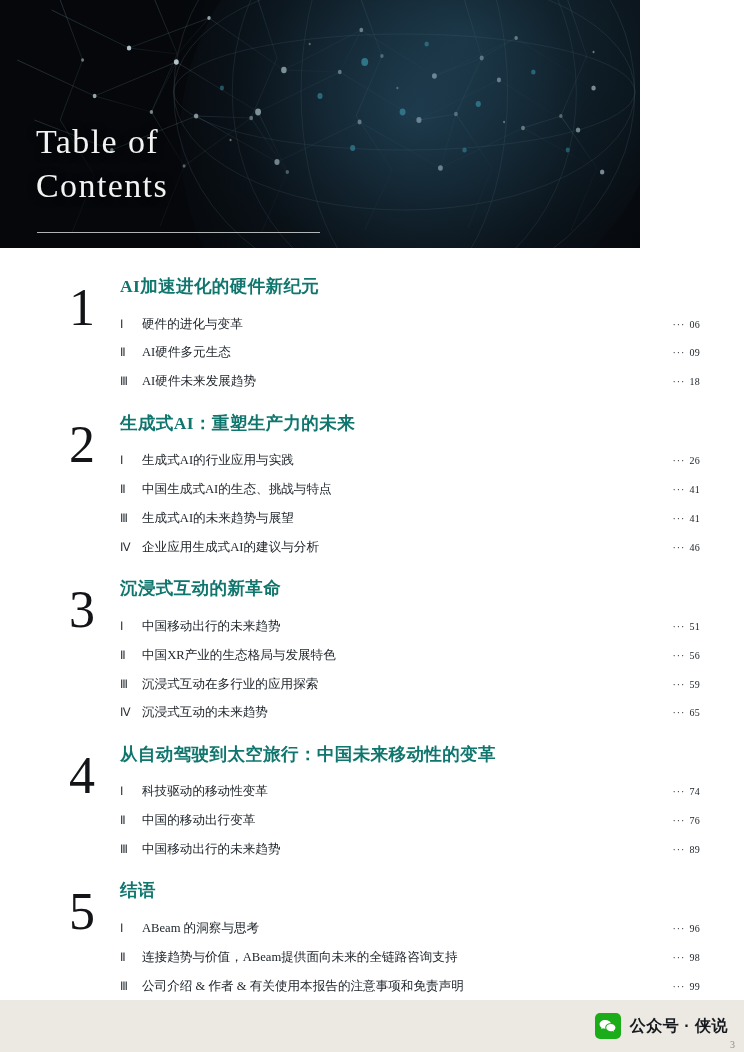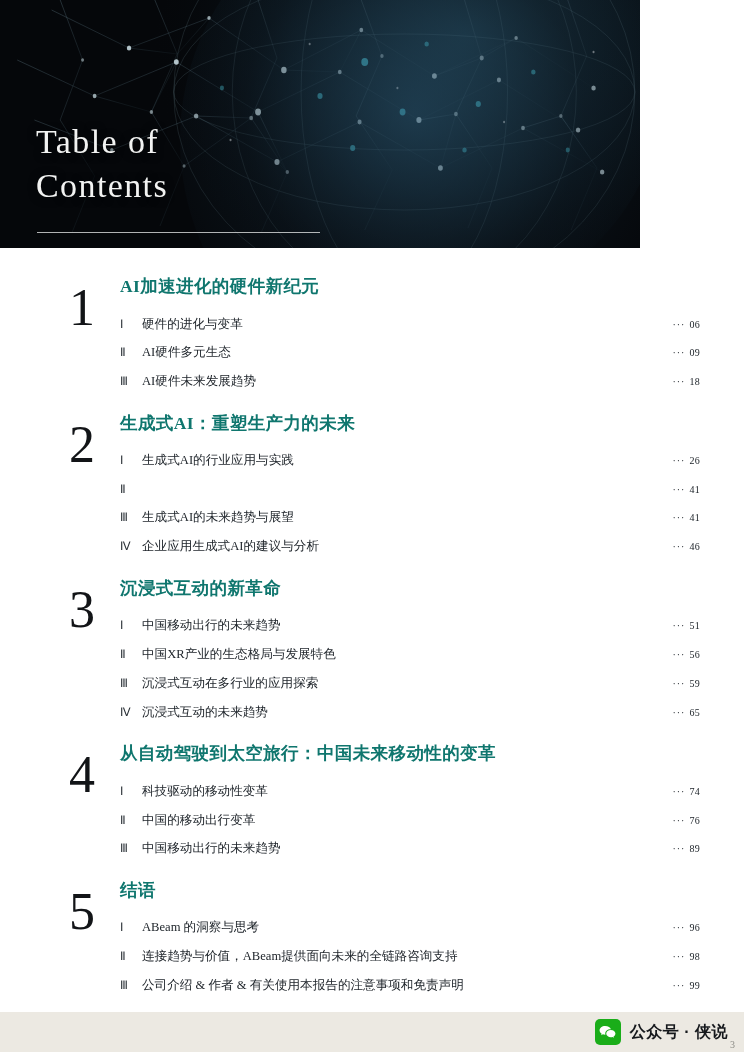--- a/index.html
+++ b/index.html
@@ -140,21 +140,21 @@
     letter-spacing: 1px;
     margin-right: 4px;
   }
 
   
   .footer {
     position: absolute;
     left: 0;
     bottom: 0;
     width: 744px;
-    height: 40px;
+    height: 52px;
     background: #ece9e2;
     display: flex;
     align-items: center;
     justify-content: flex-end;
     padding-right: 16px;
     box-sizing: border-box;
   }
   .wechat-badge {
     display: flex;
     align-items: center;
@@ -330,20 +330,21 @@
       <div class="chap-title teal">生成式AI：重塑生产力的未来</div>
       <ul class="sub-list">
         <li class="sub-row">
           <span class="sub-rn">Ⅰ</span>
           <span class="sub-label">生成式AI的行业应用与实践</span>
           <span class="sub-dots"></span>
           <span class="sub-page"><span class="lead">···</span><span>26</span></span>
         </li>
         <li class="sub-row">
           <span class="sub-rn">Ⅱ</span>
+          <span class="sub-label">中国生成式AI的生态、挑战与特点</span>
           <span class="sub-dots"></span>
           <span class="sub-page"><span class="lead">···</span><span>41</span></span>
         </li>
         <li class="sub-row">
           <span class="sub-rn">Ⅲ</span>
           <span class="sub-label">生成式AI的未来趋势与展望</span>
           <span class="sub-dots"></span>
           <span class="sub-page"><span class="lead">···</span><span>41</span></span>
         </li>
         <li class="sub-row">

